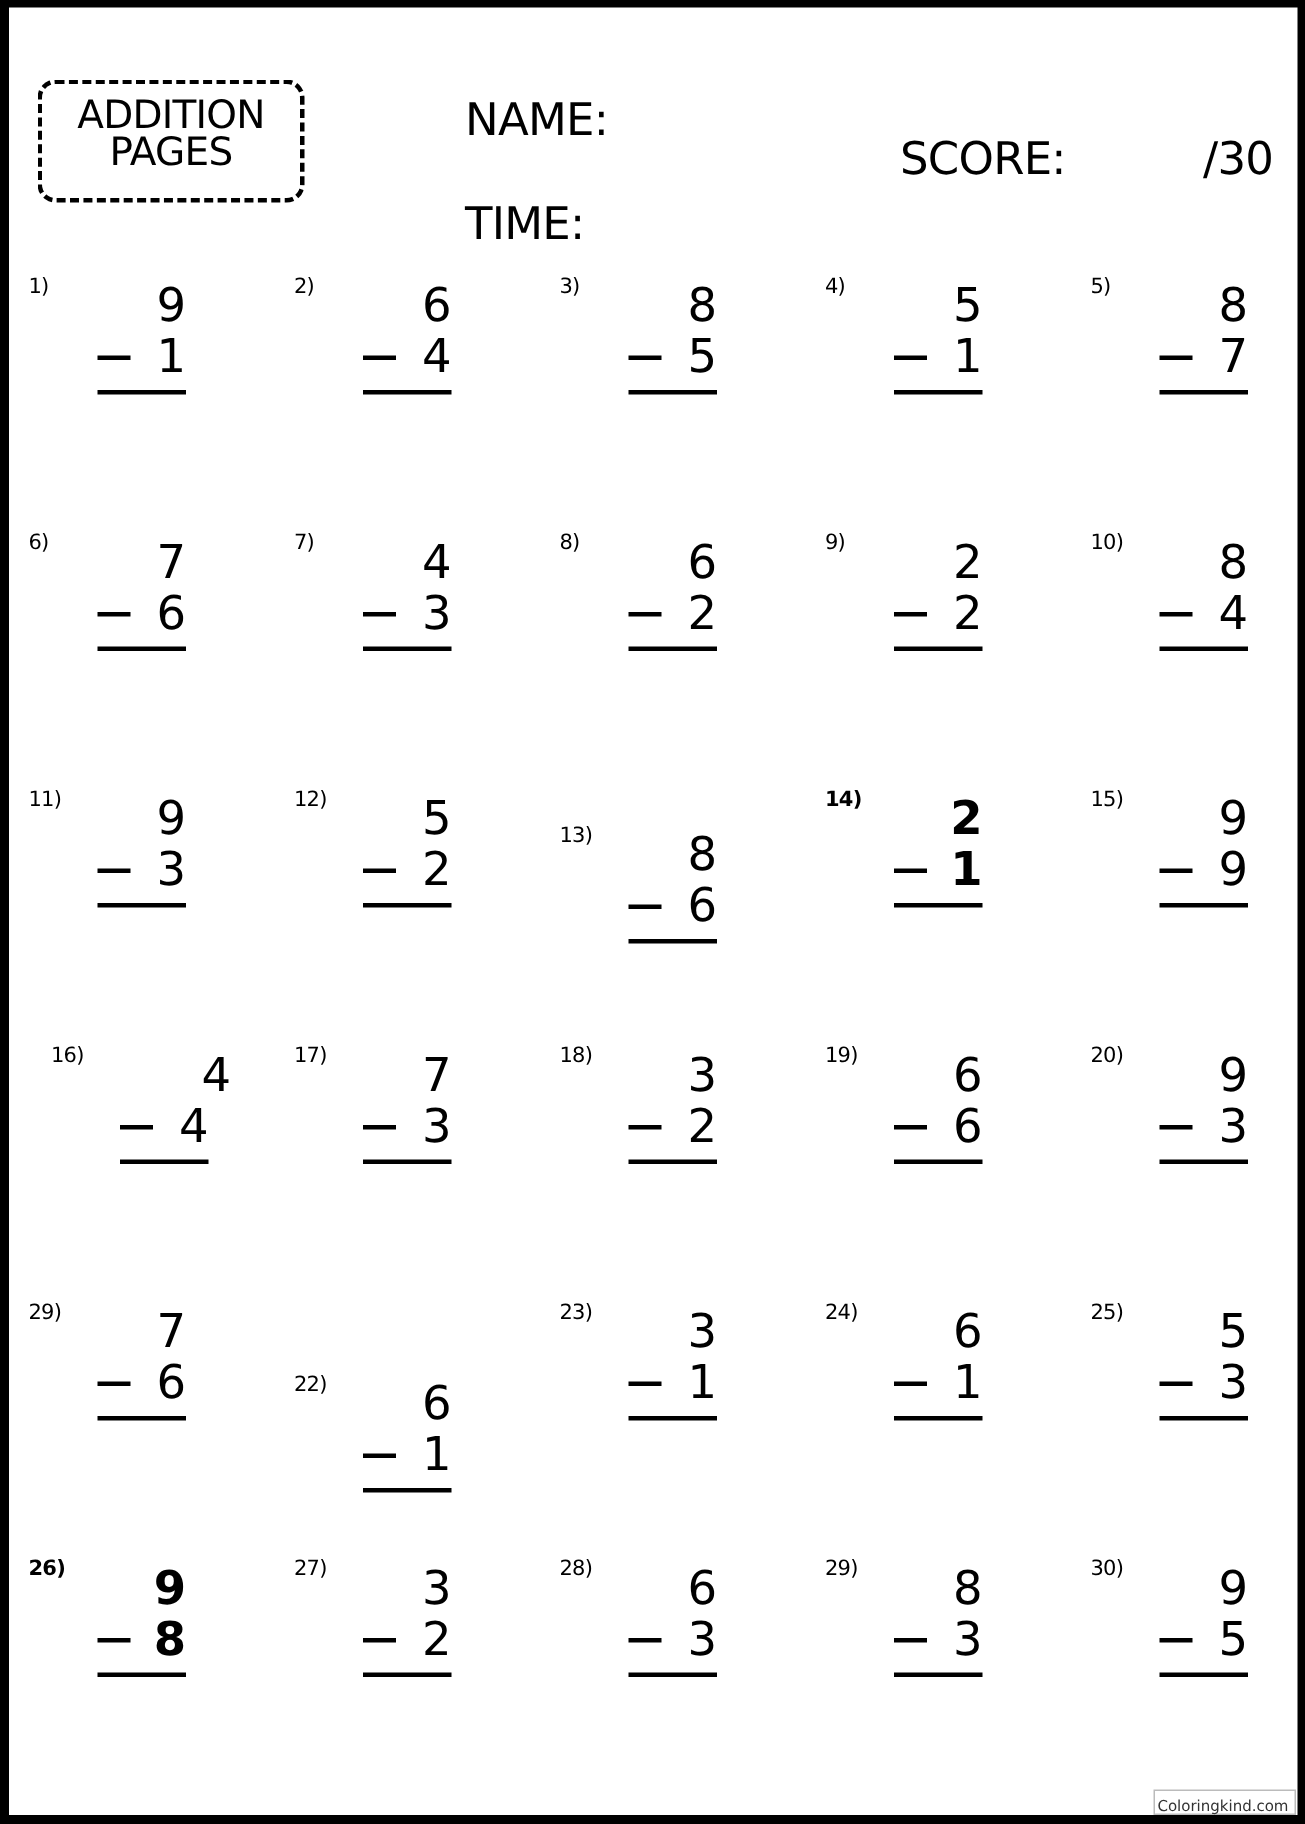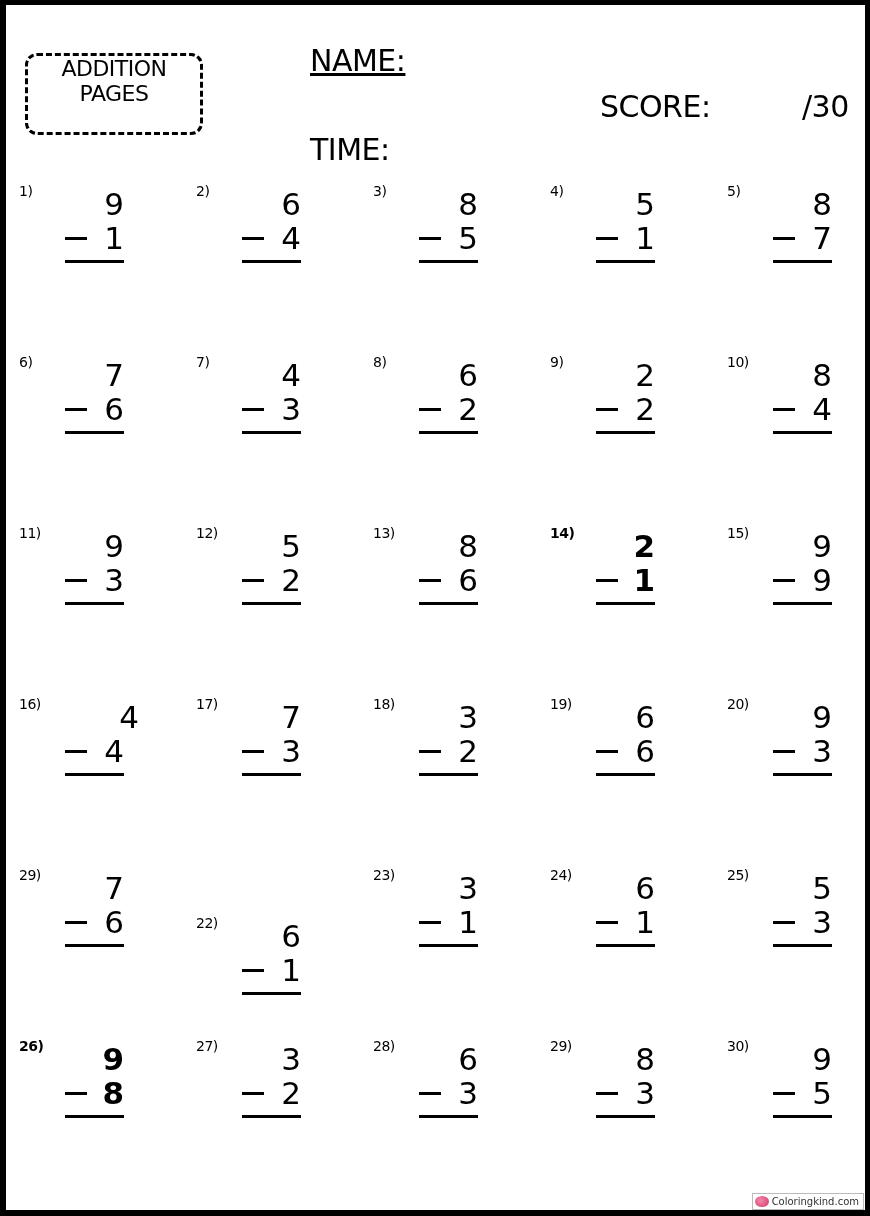--- a/index.html
+++ b/index.html
@@ -8,46 +8,46 @@
       position: relative; overflow: hidden;
       font-family: "DejaVu Sans", sans-serif; color: #000;
     }
     .page {
       position: absolute; left: 6px; top: 5px; width: 859px; height: 1205px;
       background: #fff;
     }
     .title-box {
       position: absolute; left: 19px; top: 48px; width: 178px; height: 82px;
       border: 3px dashed #000; border-radius: 12px; box-sizing: border-box;
-      display: flex; flex-direction: column; align-items: center; justify-content: flex-start;
-      font-size: 22px; line-height: 25px; letter-spacing: -0.5px; padding-bottom: 8px;
+      display: flex; flex-direction: column; align-items: center; justify-content: center;
+      font-size: 26px; line-height: 25px; letter-spacing: -0.5px; padding-bottom: 8px;
     }
     .hdr { position: absolute; font-size: 30px; line-height: 32px; letter-spacing: -0.5px; }
-    .name-label { left: 304px; top: 40px; text-decoration: underline; }
+    .name-label { left: 304px; top: 60px; }
     .time-label { left: 304px; top: 86px; margin-top: 43px; }
     .score-label { left: 594px; top: 86px; }
     .score-total { left: 796px; top: 86px; }
 
     .grid { position: absolute; left: 0; top: 0; }
     .problem { position: absolute; width: 170px; height: 110px; }
     .pnum { position: absolute; left: 13px; top: 8px; font-size: 14px; letter-spacing: -0.5px; }
     .top-num, .bot-num {
       position: absolute; right: 0; width: 60px; text-align: right;
       font-size: 31px; line-height: 34px; font-family: "DejaVu Sans", sans-serif;
     }
     .top-num { top: 12px; right: 52px; }
     .bot-row { position: absolute; top: 46px; left: 59px; width: 60px; height: 34px; }
     .minus { position: absolute; left: 0; top: 16px; width: 22px; height: 3px; background: #000; }
     .bot-num { position: absolute; right: 1px; top: 0; width: 40px; }
     .rule { position: absolute; left: 59px; top: 85px; width: 59px; height: 3px; background: #000; }
 
     .watermark {
       position: absolute; right: 1px; bottom: 0px; height: 15px; background: #fff;
       border: 1px solid #bbb; font-size: 10px; line-height: 15px; padding: 0 4px 0 2px;
-      display: flex; align-items: center; gap: 3px; color: #333;
+      display: flex; align-items: center; gap: 3px; color: #333; flex-direction: column;
     }
     .wm-icon {
       width: 14px; height: 11px; border-radius: 50%;
       background: radial-gradient(circle at 40% 40%, #f28aa8, #d6336c);
     }
   </style>
 </head>
 <body>
 
 <div class="page">
@@ -162,21 +162,21 @@
       </div>
       <div class="problem" style="left: 177px; top: 512px;">
         <span class="pnum">12)</span>
         <span class="top-num">5</span>
         <div class="bot-row">
           <span class="minus"></span>
           <span class="bot-num">2</span>
         </div>
         <div class="rule"></div>
       </div>
-      <div class="problem" style="left: 354px; top: 512px;">
+      <div class="problem" style="left: 354px; top: 536px;">
         <span class="pnum">13)</span>
         <span class="top-num">8</span>
         <div class="bot-row">
           <span class="minus"></span>
           <span class="bot-num">6</span>
         </div>
         <div class="rule"></div>
       </div>
       <div class="problem" style="left: 531px; top: 512px; font-weight: bold;">
         <span class="pnum">14)</span>
@@ -189,21 +189,21 @@
       </div>
       <div class="problem" style="left: 708px; top: 512px;">
         <span class="pnum">15)</span>
         <span class="top-num">9</span>
         <div class="bot-row">
           <span class="minus"></span>
           <span class="bot-num">9</span>
         </div>
         <div class="rule"></div>
       </div>
-      <div class="problem" style="left: 0px; top: 683px; padding-left: 15px;">
+      <div class="problem" style="left: 15px; top: 683px; padding-left: 15px;">
         <span class="pnum">16)</span>
         <span class="top-num">4</span>
         <div class="bot-row">
           <span class="minus"></span>
           <span class="bot-num">4</span>
         </div>
         <div class="rule"></div>
       </div>
       <div class="problem" style="left: 177px; top: 683px;">
         <span class="pnum">17)</span>

